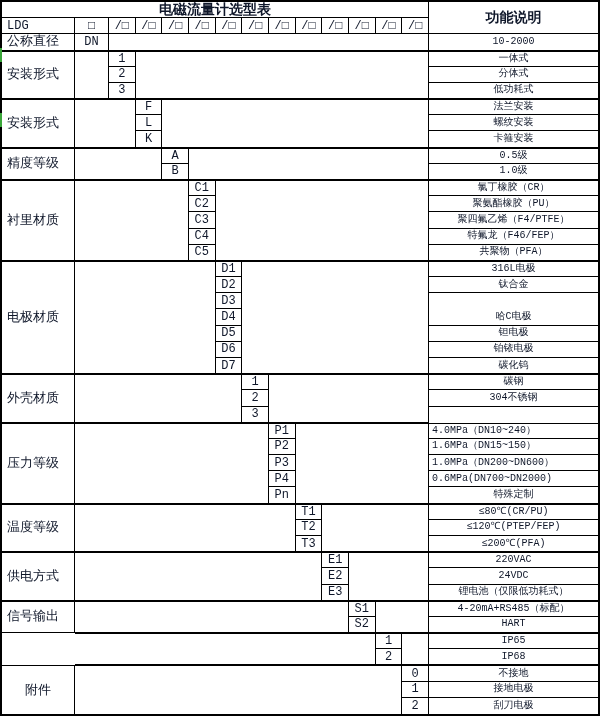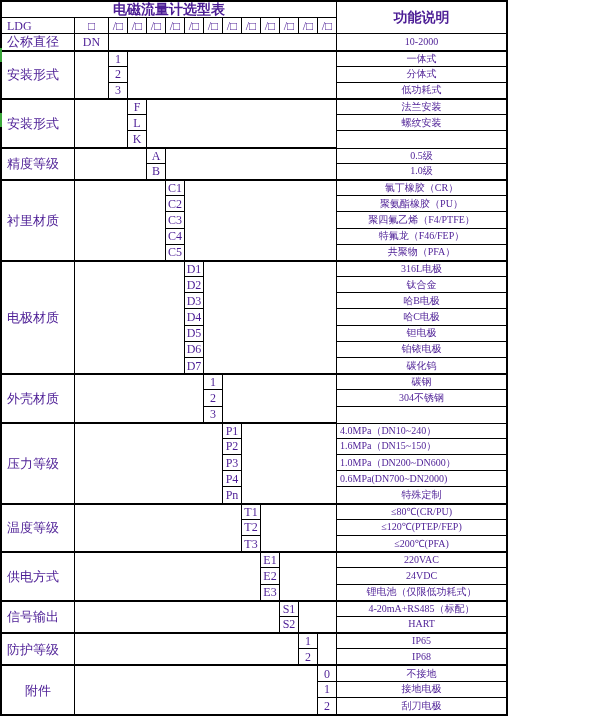--- a/index.html
+++ b/index.html
@@ -1,23 +1,23 @@
 <!DOCTYPE html>
 <html><head>
 <meta charset="utf-8">
 <style>
   html,body{margin:0;padding:0;background:#fff}
   .wrap{position:relative;width:600px;height:716px;background:#fff;overflow:hidden}
   .grid{
-    display:grid;width:508px;height:716px;box-sizing:border-box;
+    display:grid;width:600px;height:716px;box-sizing:border-box;
     border:2px solid #000;
     grid-template-columns:73px 34px repeat(12,1fr) 169px;
     grid-template-rows:repeat(44,1fr);
-    font-family:Liberation Serif, serif;
-    color:#4c1d95;background:#fff;
+    font-family:Liberation Mono, monospace;
+    color:#0f172a;background:#fff;
   }
   .c{
     display:flex;align-items:center;justify-content:center;
     border-right:1px solid #000;border-bottom:1px solid #000;
     font-size:12px;line-height:1;overflow:hidden;white-space:nowrap;
   }
   .bt{border-top:1px solid #000}
   .nr{border-right:none}
   .nb{border-bottom:none}
   .left{justify-content:flex-start;padding-left:5px}
@@ -63,20 +63,21 @@
       <div class="c desc nr" style="grid-area: 5 / 15 / span 1 / span 1;">分体式</div>
       <div class="c desc nr" style="grid-area: 6 / 15 / span 1 / span 1;">低功耗式</div>
       <div class="c lbl bt left" style="grid-area: 7 / 1 / span 3 / span 1;">安装形式</div>
       <div class="c bt" style="grid-area: 7 / 2 / span 3 / span 2;"></div>
       <div class="c bt" style="grid-area: 7 / 4 / span 1 / span 1;">F</div>
       <div class="c" style="grid-area: 8 / 4 / span 1 / span 1;">L</div>
       <div class="c" style="grid-area: 9 / 4 / span 1 / span 1;">K</div>
       <div class="c bt" style="grid-area: 7 / 5 / span 3 / span 10;"></div>
       <div class="c desc bt nr" style="grid-area: 7 / 15 / span 1 / span 1;">法兰安装</div>
       <div class="c desc nr" style="grid-area: 8 / 15 / span 1 / span 1;">螺纹安装</div>
+      <div class="c desc nr" style="grid-area: 9 / 15 / span 1 / span 1;">卡箍安装</div>
       <div class="c lbl bt left" style="grid-area: 10 / 1 / span 2 / span 1;">精度等级</div>
       <div class="c bt" style="grid-area: 10 / 2 / span 2 / span 3;"></div>
       <div class="c bt" style="grid-area: 10 / 5 / span 1 / span 1;">A</div>
       <div class="c" style="grid-area: 11 / 5 / span 1 / span 1;">B</div>
       <div class="c bt" style="grid-area: 10 / 6 / span 2 / span 9;"></div>
       <div class="c desc bt nr" style="grid-area: 10 / 15 / span 1 / span 1;">0.5级</div>
       <div class="c desc nr" style="grid-area: 11 / 15 / span 1 / span 1;">1.0级</div>
       <div class="c lbl bt left" style="grid-area: 12 / 1 / span 5 / span 1;">衬里材质</div>
       <div class="c bt" style="grid-area: 12 / 2 / span 5 / span 4;"></div>
       <div class="c bt" style="grid-area: 12 / 6 / span 1 / span 1;">C1</div>
@@ -95,21 +96,20 @@
       <div class="c bt" style="grid-area: 17 / 7 / span 1 / span 1;">D1</div>
       <div class="c" style="grid-area: 18 / 7 / span 1 / span 1;">D2</div>
       <div class="c" style="grid-area: 19 / 7 / span 1 / span 1;">D3</div>
       <div class="c" style="grid-area: 20 / 7 / span 1 / span 1;">D4</div>
       <div class="c" style="grid-area: 21 / 7 / span 1 / span 1;">D5</div>
       <div class="c" style="grid-area: 22 / 7 / span 1 / span 1;">D6</div>
       <div class="c" style="grid-area: 23 / 7 / span 1 / span 1;">D7</div>
       <div class="c bt" style="grid-area: 17 / 8 / span 7 / span 7;"></div>
       <div class="c desc bt nr" style="grid-area: 17 / 15 / span 1 / span 1;">316L电极</div>
       <div class="c desc nr" style="grid-area: 18 / 15 / span 1 / span 1;">钛合金</div>
-      <div class="c desc nr" style="grid-area: 19 / 15 / span 1 / span 1;">哈B电极</div>
       <div class="c desc nr" style="grid-area: 20 / 15 / span 1 / span 1;">哈C电极</div>
       <div class="c desc nr" style="grid-area: 21 / 15 / span 1 / span 1;">钽电极</div>
       <div class="c desc nr" style="grid-area: 22 / 15 / span 1 / span 1;">铂铱电极</div>
       <div class="c desc nr" style="grid-area: 23 / 15 / span 1 / span 1;">碳化钨</div>
       <div class="c lbl bt left" style="grid-area: 24 / 1 / span 3 / span 1;">外壳材质</div>
       <div class="c bt" style="grid-area: 24 / 2 / span 3 / span 6;"></div>
       <div class="c bt" style="grid-area: 24 / 8 / span 1 / span 1;">1</div>
       <div class="c" style="grid-area: 25 / 8 / span 1 / span 1;">2</div>
       <div class="c" style="grid-area: 26 / 8 / span 1 / span 1;">3</div>
       <div class="c bt" style="grid-area: 24 / 9 / span 3 / span 6;"></div>
@@ -146,21 +146,20 @@
       <div class="c desc bt nr" style="grid-area: 35 / 15 / span 1 / span 1;">220VAC</div>
       <div class="c desc nr" style="grid-area: 36 / 15 / span 1 / span 1;">24VDC</div>
       <div class="c desc nr" style="grid-area: 37 / 15 / span 1 / span 1;">锂电池（仅限低功耗式）</div>
       <div class="c lbl bt left" style="grid-area: 38 / 1 / span 2 / span 1;">信号输出</div>
       <div class="c bt" style="grid-area: 38 / 2 / span 2 / span 10;"></div>
       <div class="c bt" style="grid-area: 38 / 12 / span 1 / span 1;">S1</div>
       <div class="c" style="grid-area: 39 / 12 / span 1 / span 1;">S2</div>
       <div class="c bt" style="grid-area: 38 / 13 / span 2 / span 2;"></div>
       <div class="c desc bt nr" style="grid-area: 38 / 15 / span 1 / span 1;">4-20mA+RS485（标配）</div>
       <div class="c desc nr" style="grid-area: 39 / 15 / span 1 / span 1;">HART</div>
-      <div class="c lbl bt left" style="grid-area: 40 / 1 / span 2 / span 1;">防护等级</div>
       <div class="c bt" style="grid-area: 40 / 2 / span 2 / span 11;"></div>
       <div class="c bt" style="grid-area: 40 / 13 / span 1 / span 1;">1</div>
       <div class="c" style="grid-area: 41 / 13 / span 1 / span 1;">2</div>
       <div class="c bt" style="grid-area: 40 / 14 / span 2 / span 1;"></div>
       <div class="c desc bt nr" style="grid-area: 40 / 15 / span 1 / span 1;">IP65</div>
       <div class="c desc nr" style="grid-area: 41 / 15 / span 1 / span 1;">IP68</div>
       <div class="c lbl bt nb" style="grid-area: 42 / 1 / span 3 / span 1;">附件</div>
       <div class="c bt nb" style="grid-area: 42 / 2 / span 3 / span 12;"></div>
       <div class="c bt" style="grid-area: 42 / 14 / span 1 / span 1;">0</div>
       <div class="c" style="grid-area: 43 / 14 / span 1 / span 1;">1</div>

